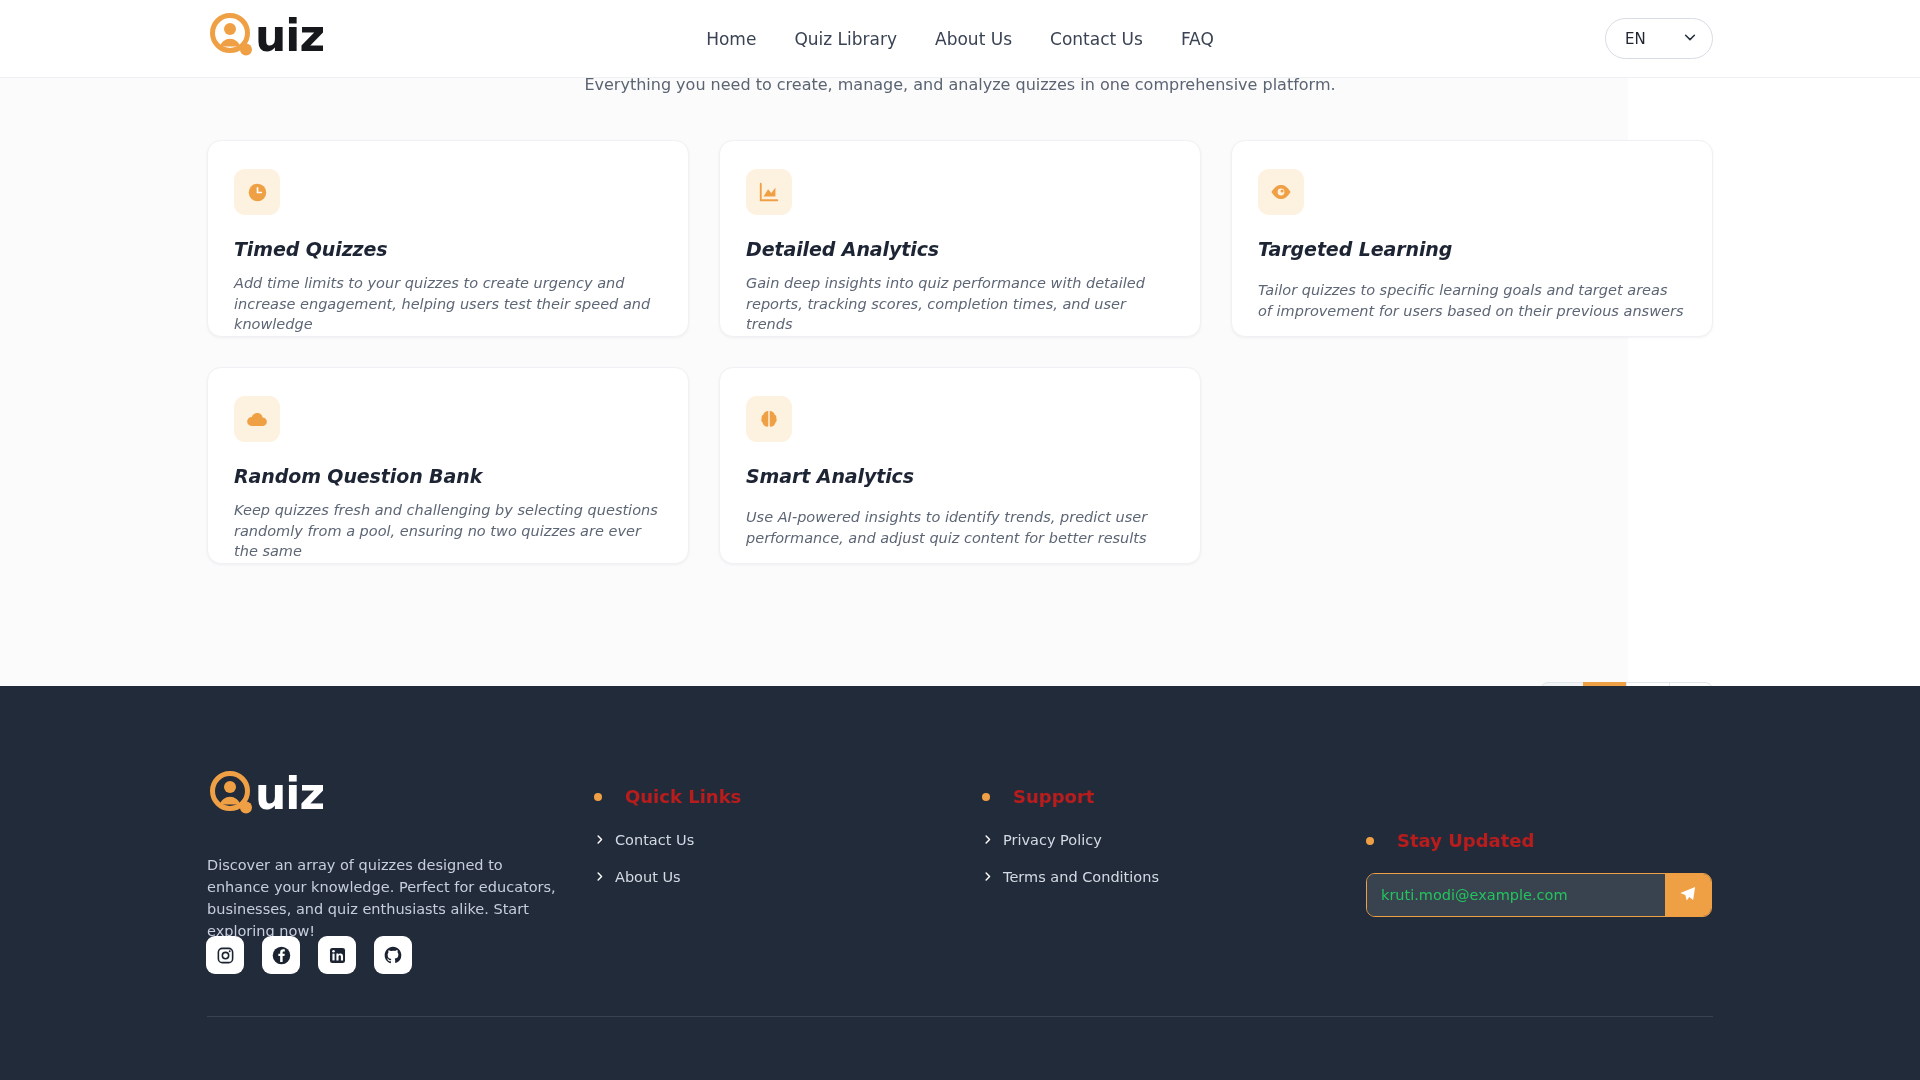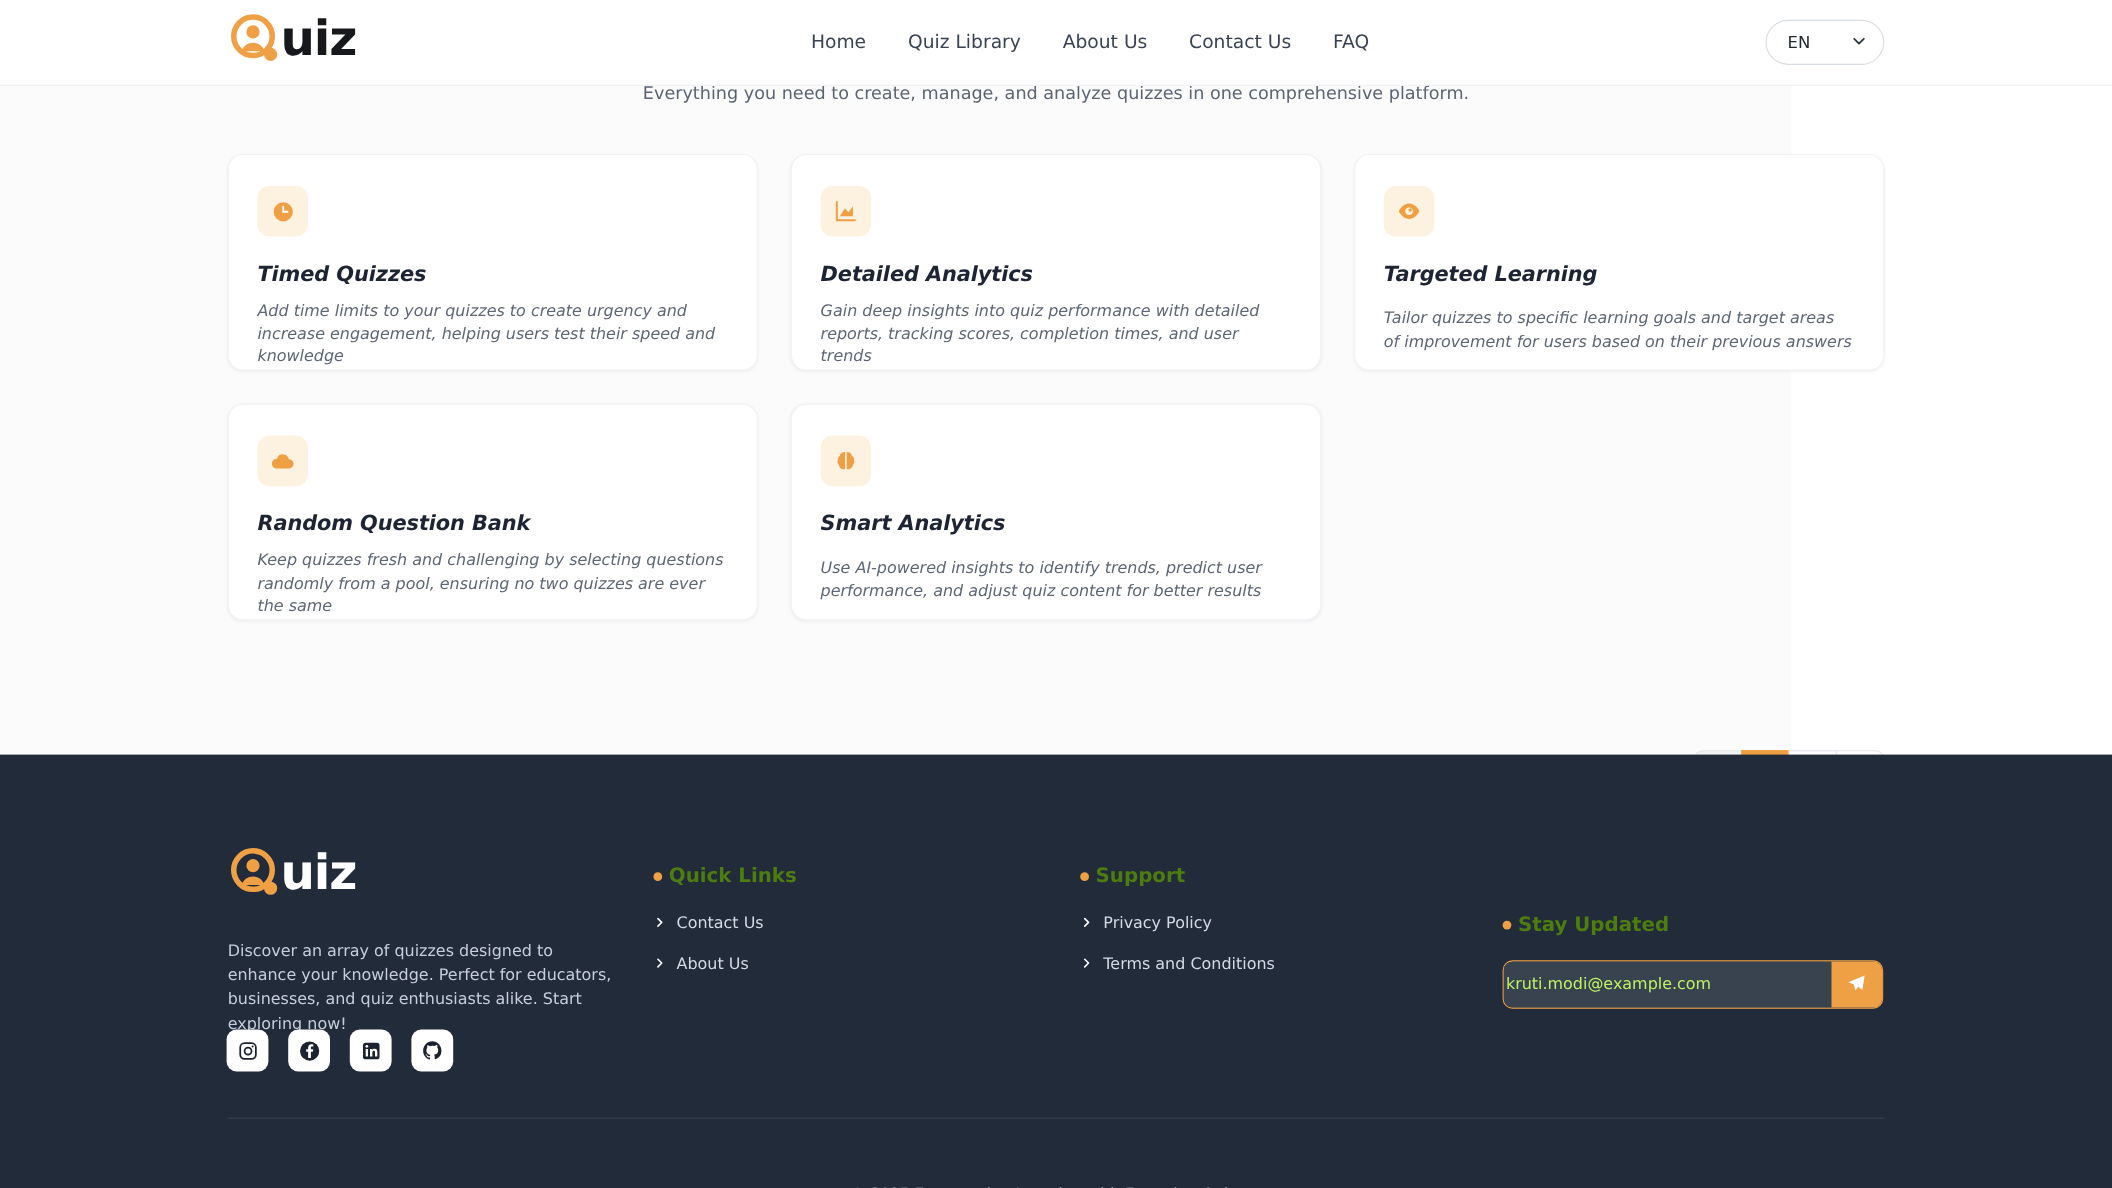--- a/index.html
+++ b/index.html
@@ -19,21 +19,21 @@
     display: flex; align-items: center;
     z-index: 40;
   }
   .logo-wrap { position: absolute; left: 205px; top: 8px; display: flex; align-items: center; }
   .logo-mark { width: 56px; height: 56px; position: relative; }
   .logo-word {
     font-size: 44px; font-weight: 700; color: #17181c;
     letter-spacing: -1px; margin-left: -6px; line-height: 56px;
   }
 
-  .nav { position: absolute; left: 50%; transform: translateX(-50%); display: flex; gap: 38px; margin-left: 31px; }
+  .nav { position: absolute; left: 50%; transform: translateX(-50%); display: flex; gap: 38px; }
   .nav-link {
     font-size: 17px; color: #3a4354; text-decoration: none;
     white-space: nowrap; cursor: pointer;
   }
 
   .lang-select {
     position: absolute; right: 207px; top: 18px;
     width: 108px; height: 41px;
     border: 1px solid #d8dce3; border-radius: 22px;
     background: #fff;
@@ -129,43 +129,43 @@
     background: #ffffff;
     display: flex; align-items: center; justify-content: center;
     cursor: pointer;
   }
 
   .f-col { position: absolute; }
   .f-col.c1 { left: 594px; top: 786px; }
   .f-col.c2 { left: 982px; top: 786px; }
   .f-col.c3 { left: 1366px; top: 830px; }
   .f-head {
-    display: flex; align-items: center; gap: 6px;
-    font-size: 18px; font-weight: 700; color: #4d7c0f;
+    display: flex; align-items: center; gap: 23px;
+    font-size: 18px; font-weight: 700; color: #b91c1c;
   }
   .dot { width: 8px; height: 8px; border-radius: 50%; background: #f0a044; flex: 0 0 8px; }
   .f-link {
     display: flex; align-items: center; gap: 10px;
     margin-top: 21px;
     font-size: 14.5px; color: #d3dae4; text-decoration: none; cursor: pointer;
   }
   .f-link:first-of-type { margin-top: 25px; }
 
   .news-row {
     display: flex; margin-top: 22px;
     width: 346px; height: 44px;
     border: 1.5px solid #f0a044; border-radius: 9px;
     overflow: hidden;
     background: #39424f;
   }
   .news-input {
     flex: 1; border: none; outline: none;
-    background: #39424f; color: #bef264;
+    background: #39424f; color: #22c55e;
     font-size: 14.5px; font-family: inherit;
-    padding: 0 2px;
+    padding: 0 14px;
   }
   .news-btn {
     width: 46px; background: #f0a044;
     border: none; cursor: pointer;
     display: flex; align-items: center; justify-content: center;
   }
 
   .f-divider {
     position: absolute; left: 207px; top: 1016px;
     width: 1506px; height: 1px; background: #39424f;

